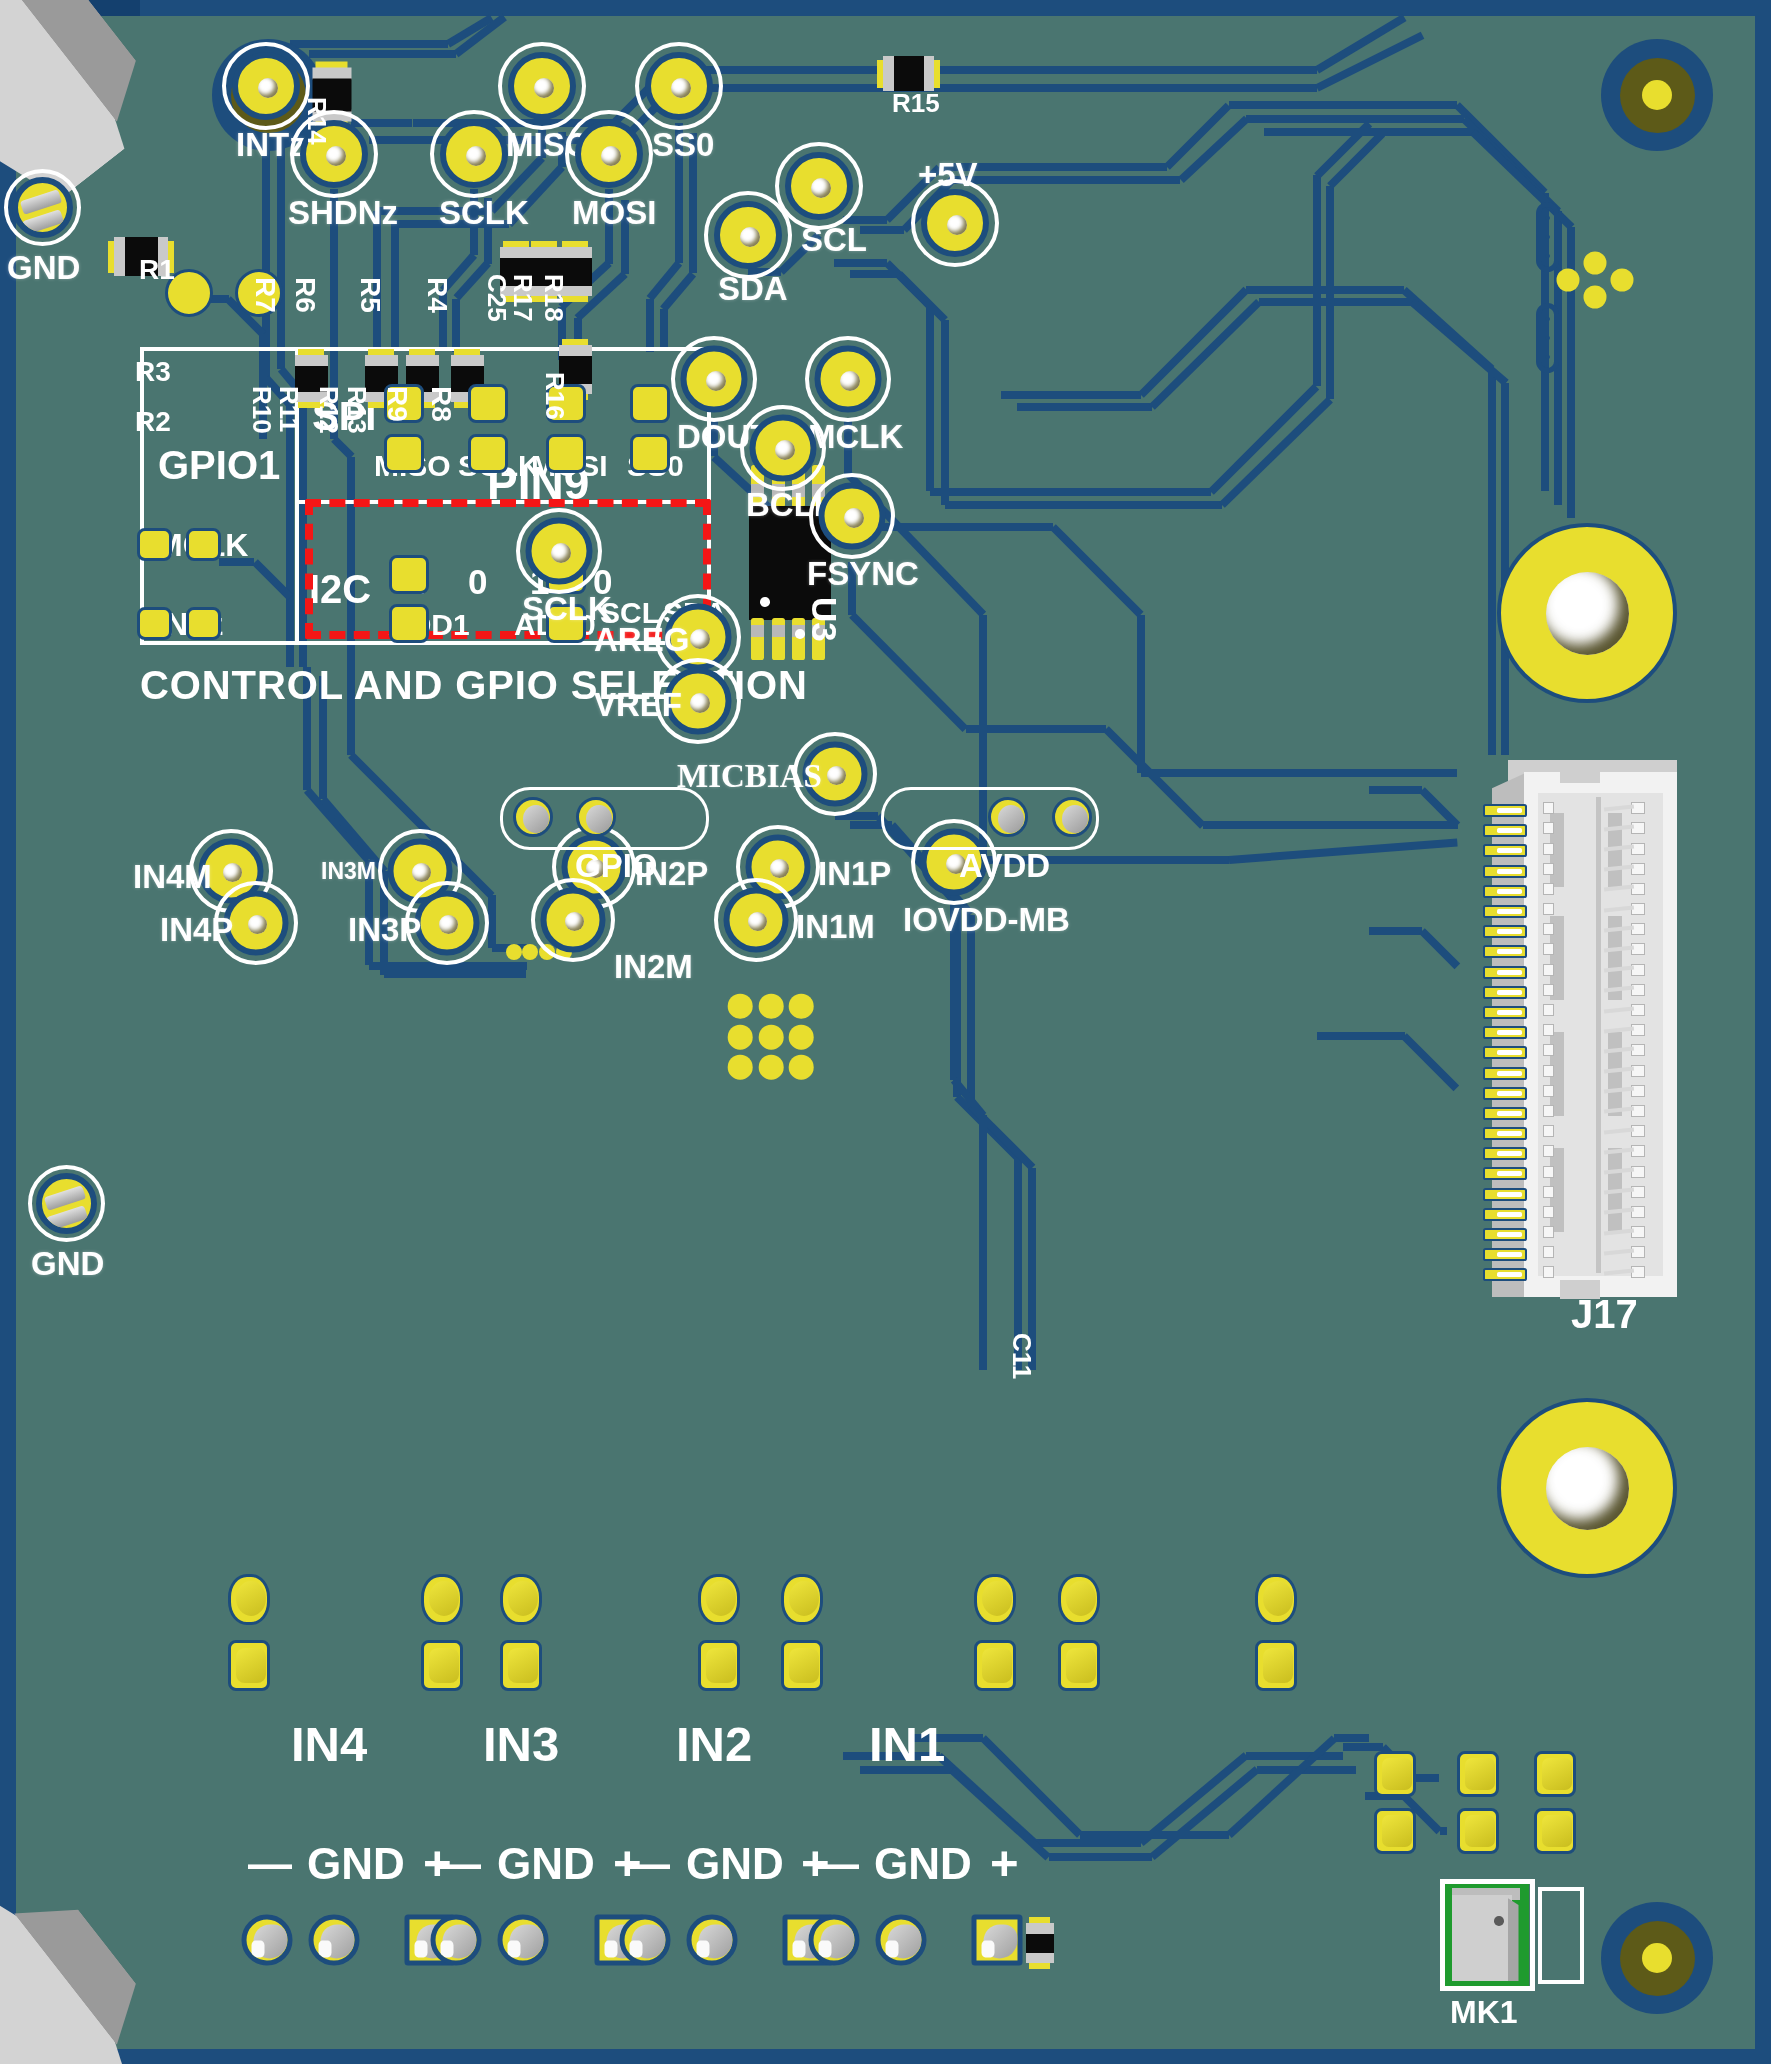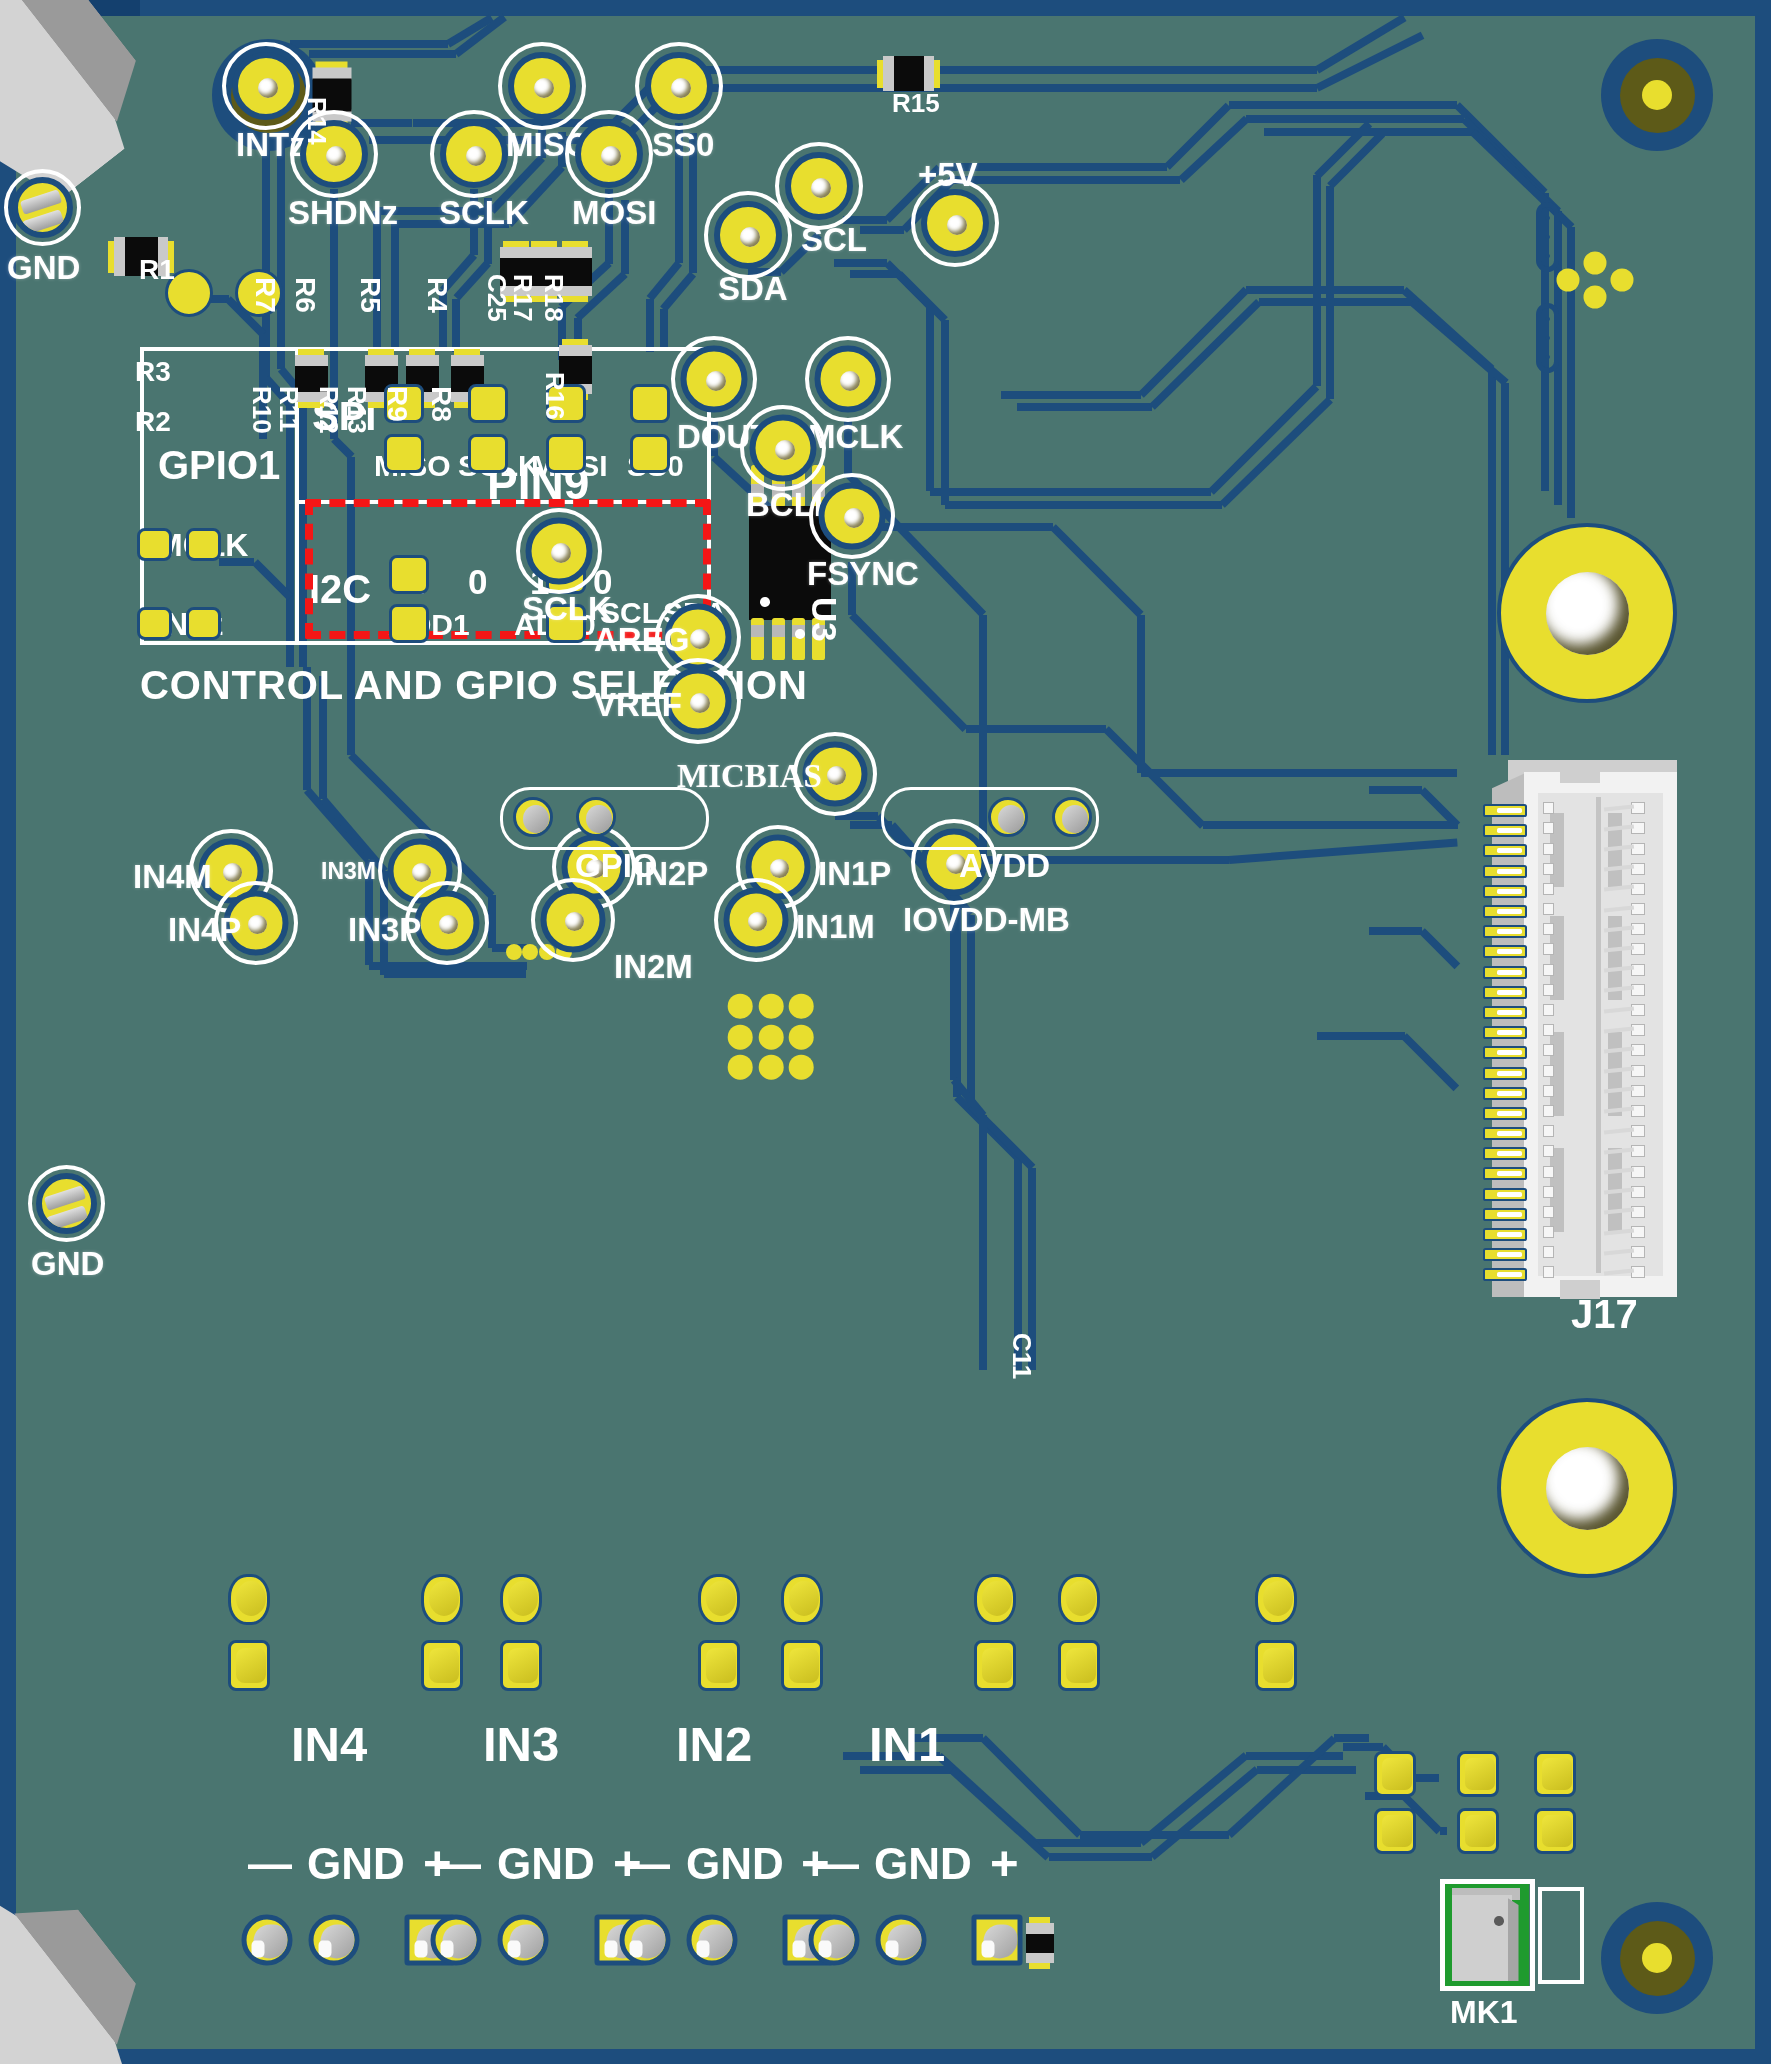--- a/index.html
+++ b/index.html
@@ -851,21 +851,21 @@
         <div class="silk" style="width:84px;height:84px;"></div>
         <div class="cu" style="width:65px;height:65px;"></div>
         <div class="bore" style="width: 19.3px; height: 19.3px; margin-left: -8px; margin-top: -8px; left: 50%; top: 50%;"></div>
       </div>
       <div class="tp-label" style="left:133px;top:858px;font-size:33px;">IN4M</div>
       <div class="tp" style="left:256px;top:923px;width:84px;height:84px;">
         <div class="silk" style="width:84px;height:84px;"></div>
         <div class="cu" style="width:65px;height:65px;"></div>
         <div class="bore" style="width: 19.3px; height: 19.3px; margin-left: -8px; margin-top: -8px; left: 50%; top: 50%;"></div>
       </div>
-      <div class="tp-label" style="left:168px;top:911px;font-size:33px;">IN4P</div>
+      <div class="tp-label" style="left:160px;top:911px;font-size:33px;">IN4P</div>
       <div class="tp" style="left:420px;top:871px;width:84px;height:84px;">
         <div class="silk" style="width:84px;height:84px;"></div>
         <div class="cu" style="width:65px;height:65px;"></div>
         <div class="bore" style="width: 19.3px; height: 19.3px; margin-left: -8px; margin-top: -8px; left: 50%; top: 50%;"></div>
       </div>
       <div class="tp-label" style="left:321px;top:858px;font-size:23px;">IN3M</div>
       <div class="tp" style="left:447px;top:923px;width:84px;height:84px;">
         <div class="silk" style="width:84px;height:84px;"></div>
         <div class="cu" style="width:65px;height:65px;"></div>
         <div class="bore" style="width: 19.3px; height: 19.3px; margin-left: -8px; margin-top: -8px; left: 50%; top: 50%;"></div>

